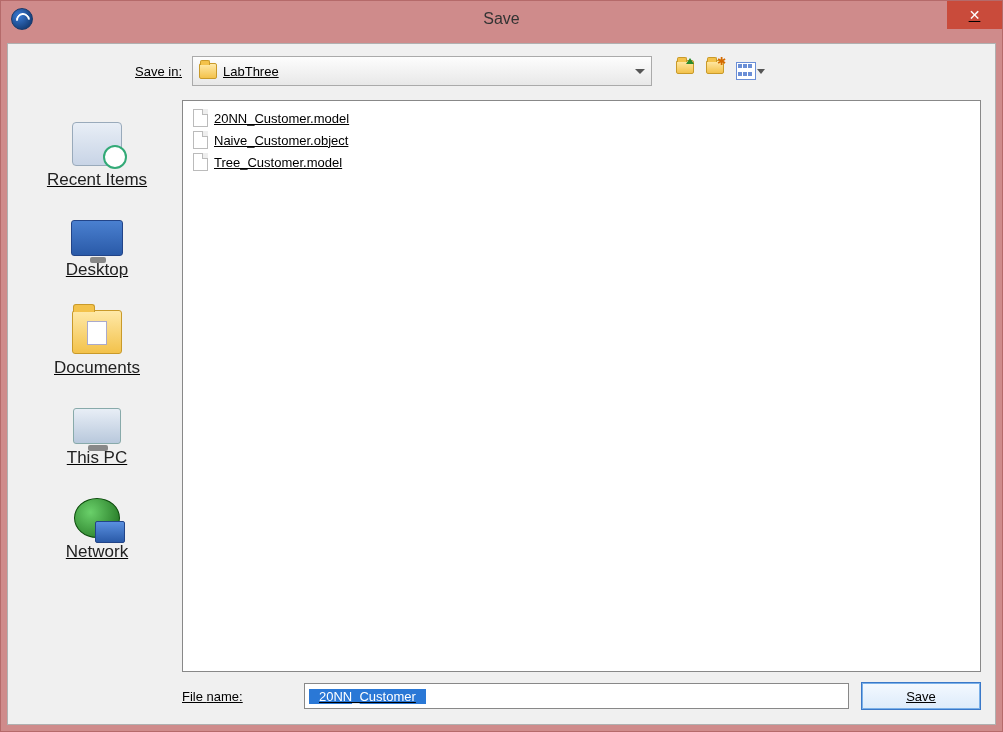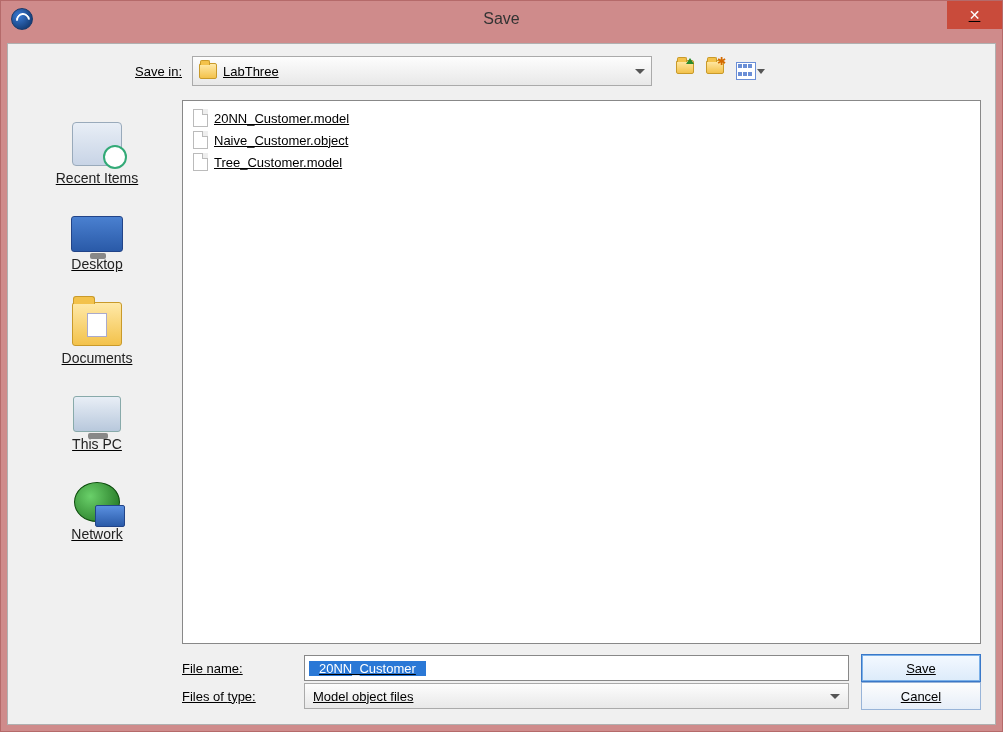--- a/index.html
+++ b/index.html
@@ -128,21 +128,21 @@
   .places {
     width: 150px;
     display:flex;
     flex-direction:column;
     align-items:center;
     gap:30px;
     padding-top:22px;
   }
   .place { width:100%; text-align:center; cursor:pointer;}
   .place .picon{ width:50px;height:44px;margin:0 auto 4px;position:relative;}
-  .place .lbl{ font-size:14px; color:#222;}
+  .place .lbl{ font-size:17px; color:#222;}
   .picon.recent{
     background:linear-gradient(#e8eef6,#c8d4e6);
     border:1px solid #9ab; border-radius:4px;
   }
   .picon.recent::after{content:"";position:absolute;right:-6px;bottom:-4px;width:20px;height:20px;border:2px solid #3a7;border-radius:50%;background:#fff;}
   .picon.desktop{
     width:52px;height:36px;background:linear-gradient(#4a80d0,#2a5aa8);border:1px solid #224488;border-radius:3px;
   }
   .picon.desktop::after{content:"";position:absolute;left:18px;bottom:-8px;width:16px;height:6px;background:#888;border-radius:2px;}
   .picon.documents{
@@ -285,30 +285,18 @@
             <div class="blabel">
               File <span class="mnemonic">n</span>ame:
             </div>
             <div class="filename-wrap">
               <span class="seltext">20NN_Customer</span>
             </div>
             <button class="actbtn primary">
               <span><span class="mnemonic">S</span>ave</span>
             </button>
           </div>
-          <div class="brow">
-            <div class="blabel">
-              Files of <span class="mnemonic">t</span>ype:
-            </div>
-            <div class="btype">
-              <span>Model object files</span>
-              <div class="chev"></div>
-            </div>
-            <button class="actbtn">
-              <span>Cancel</span>
-            </button>
-          </div>
         </div>
       </div>
     </div>
 
   </div>
 </div>
 
 </body></html>

